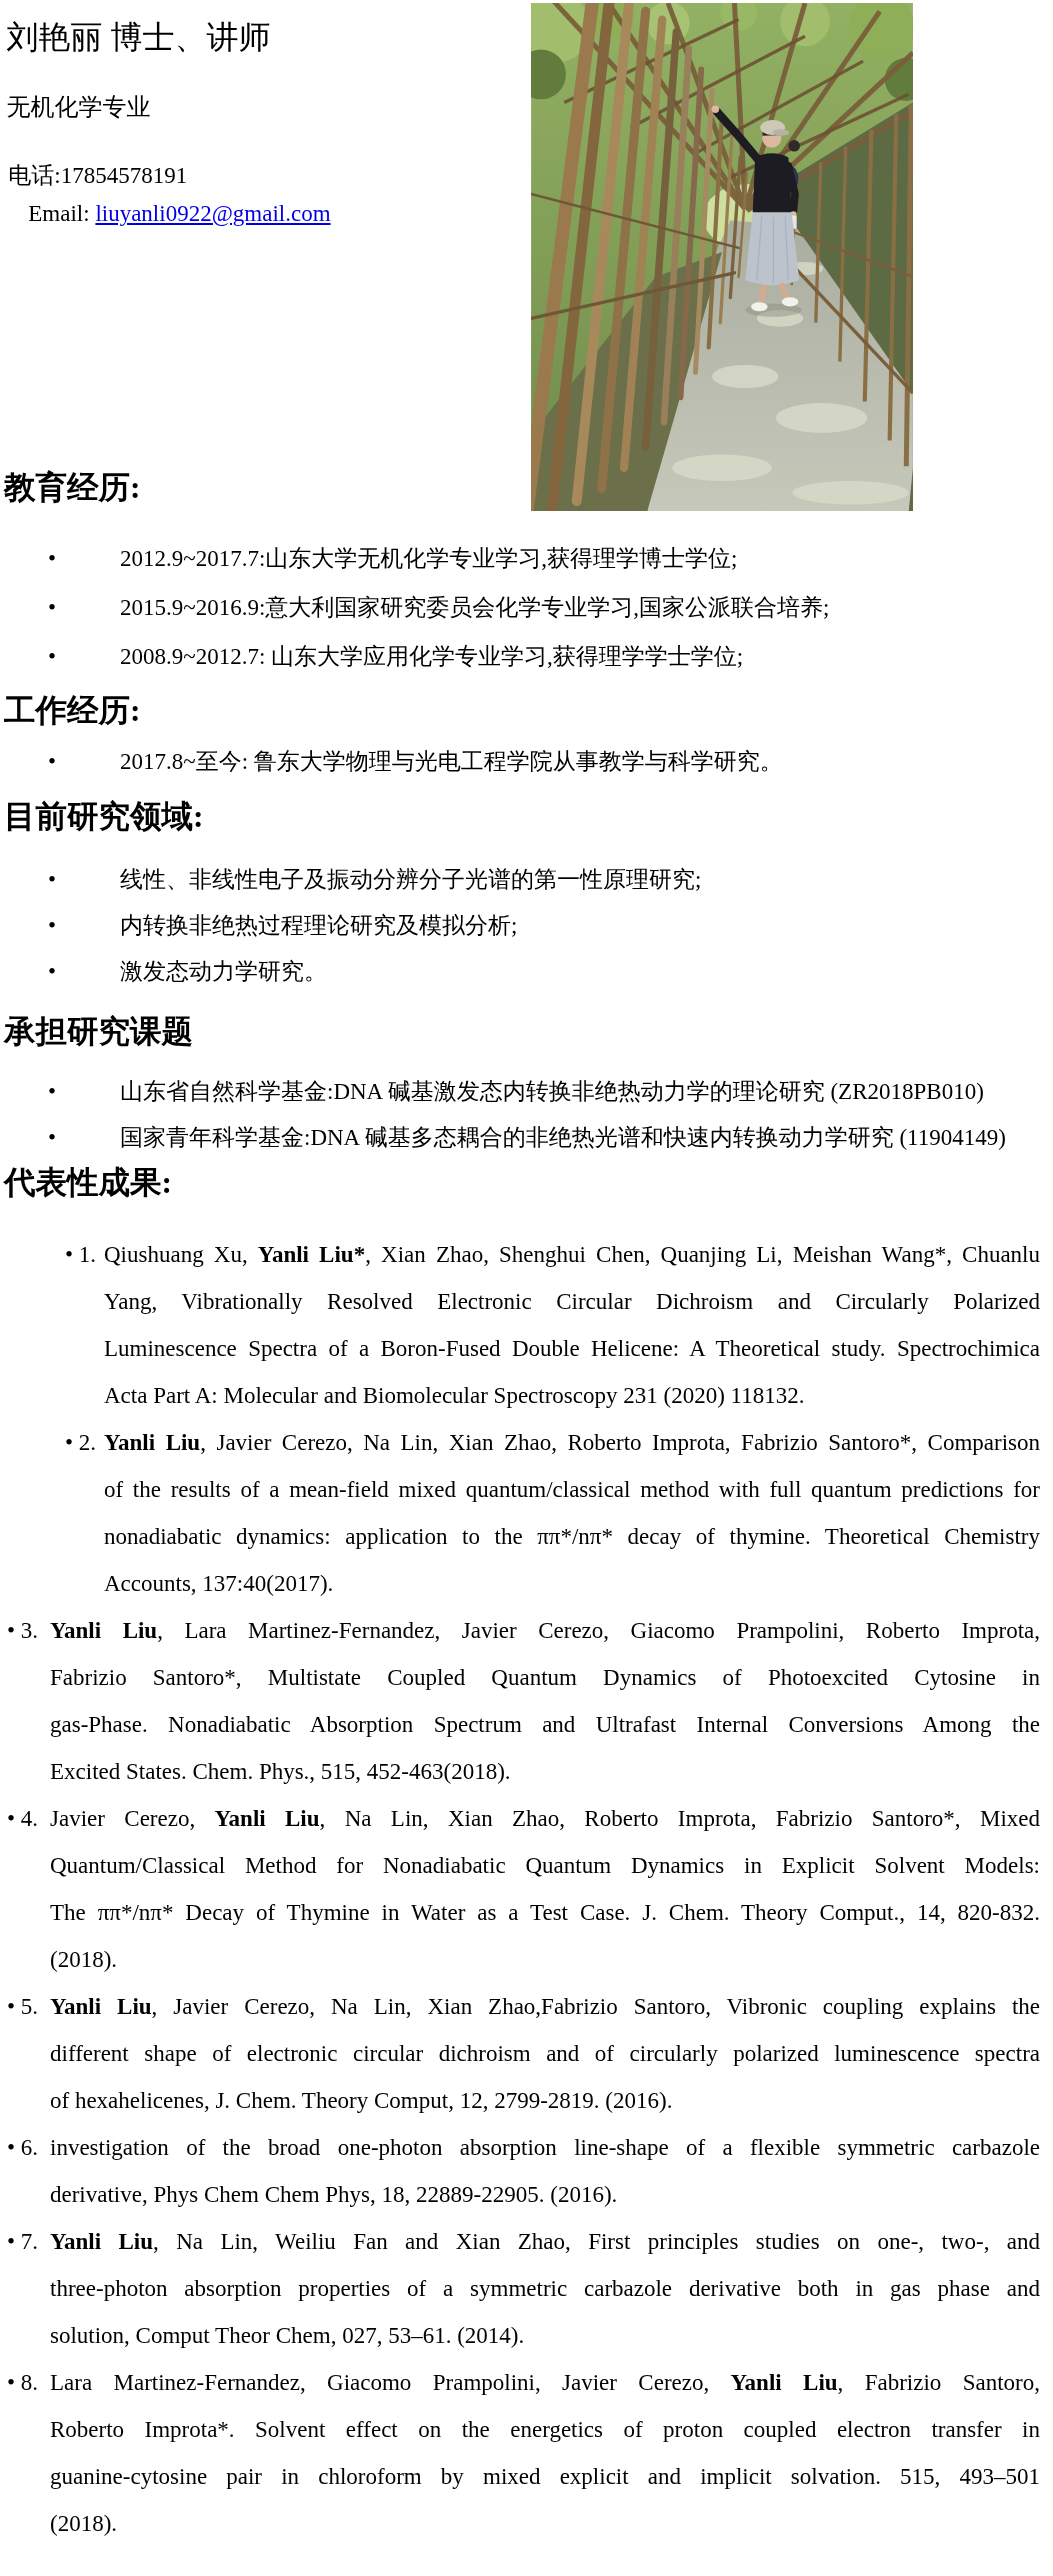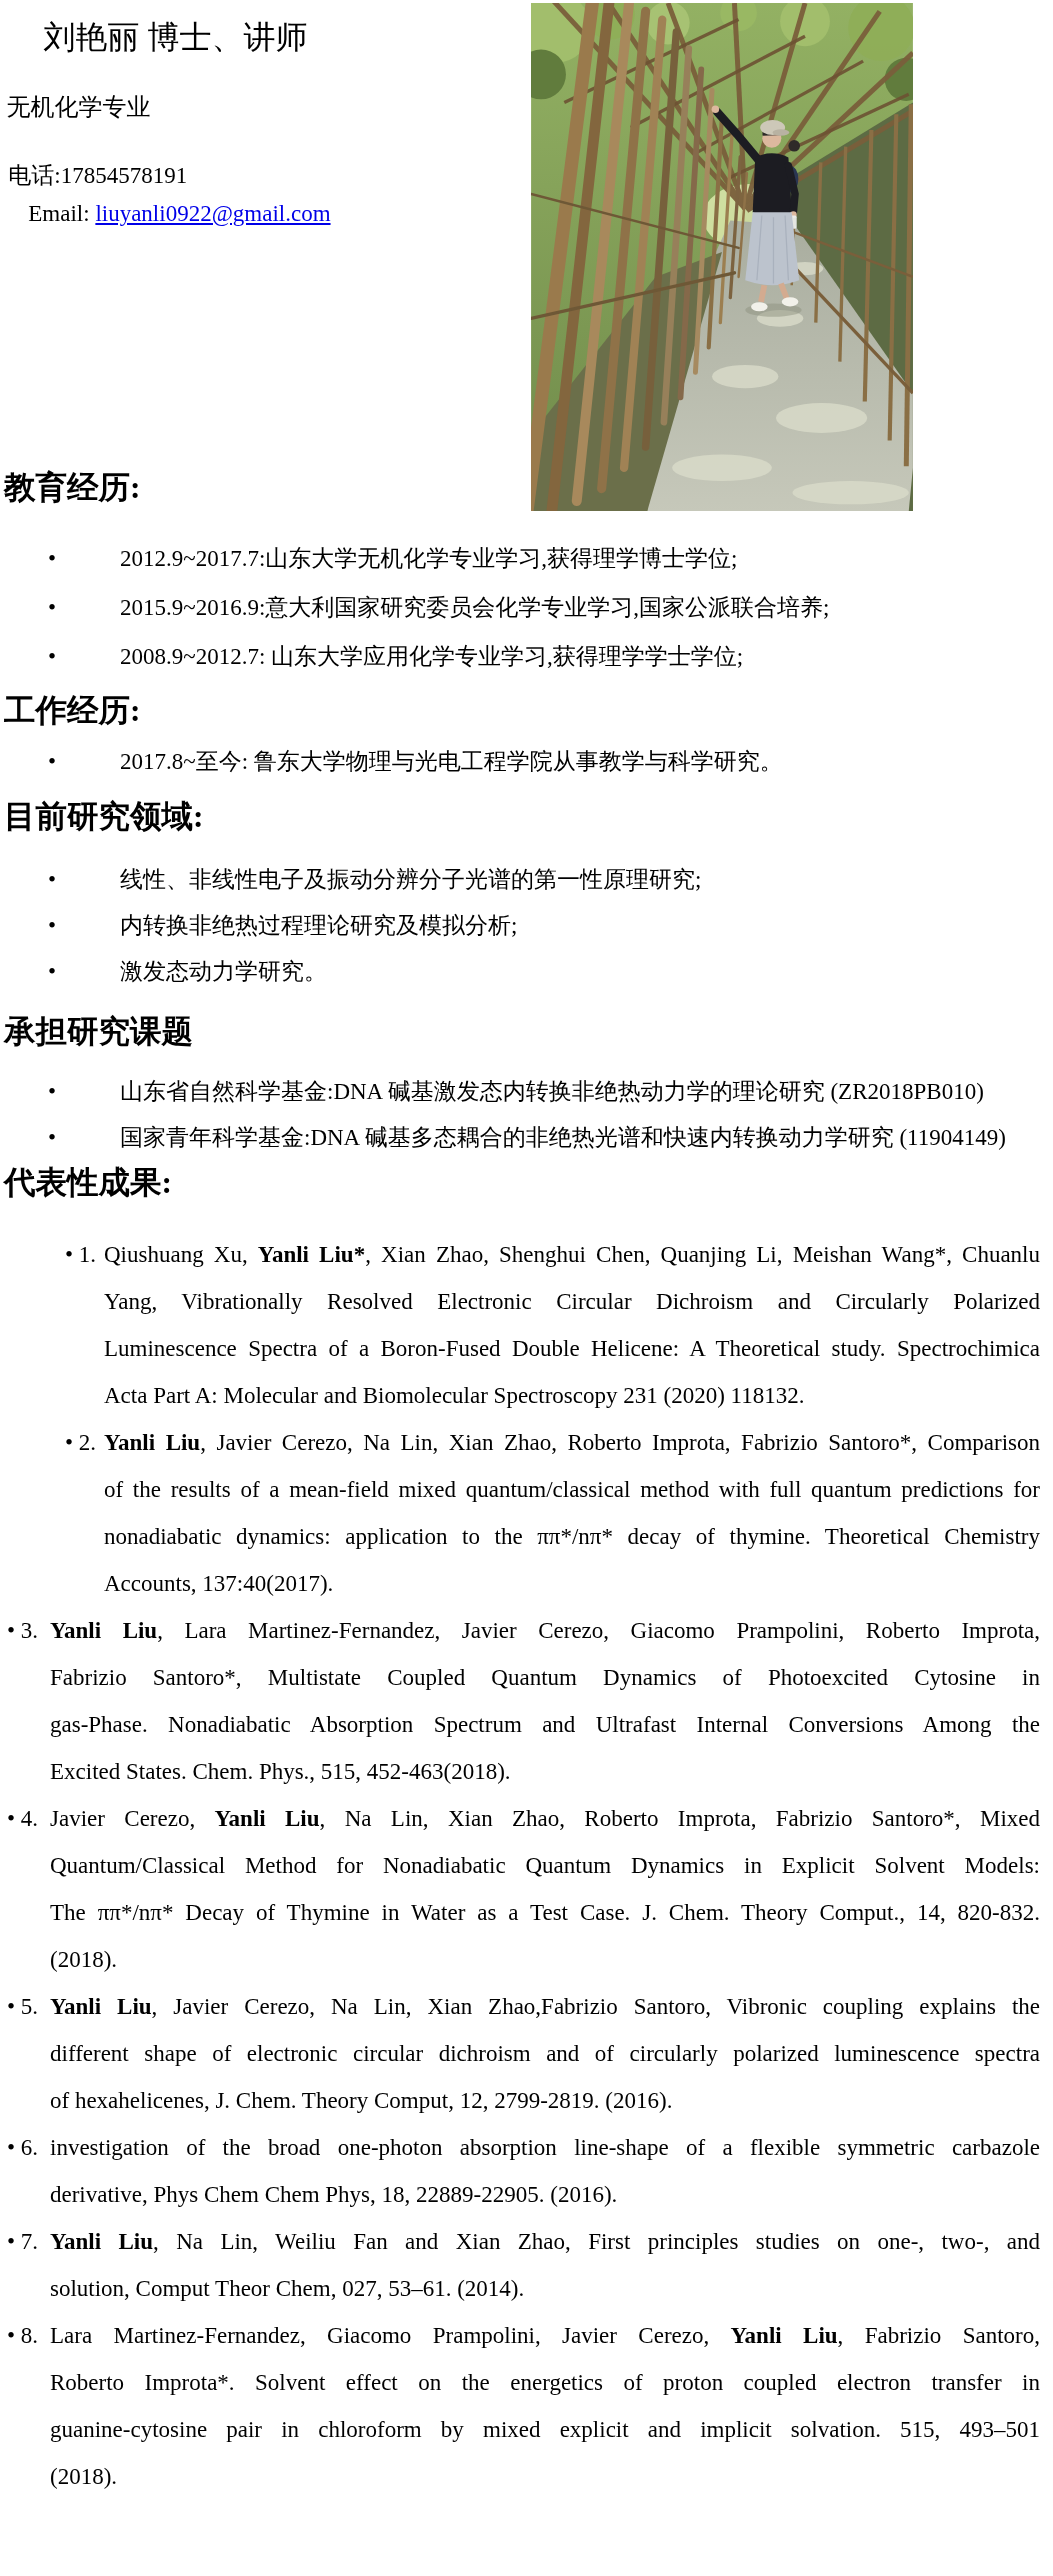--- a/index.html
+++ b/index.html
@@ -1,21 +1,21 @@
 <!DOCTYPE html>
 <html style="font-size:13.3px"><head>
 <meta charset="utf-8">
 <style>
   html,body{margin:0;padding:0;background:#e8e8e8;}
   .page{position:relative;width:1053px;height:2576px;background:#ffffff;margin:0 auto;
         font-family:"Liberation Serif","DejaVu Serif",serif;color:#000;overflow:hidden;}
   .abs{position:absolute;}
 
   
-  .name{left:6.6px;top:18px;font-size:32px;line-height:38px;white-space:nowrap;margin-left:37px;}
+  .name{left:6.6px;top:18px;font-size:32px;line-height:38px;white-space:nowrap;}
   .major{left:6.6px;top:88px;font-size:24px;line-height:38px;white-space:nowrap;}
   .phone{left:8.3px;top:162px;font-size:23px;line-height:28px;white-space:nowrap;text-align:center;}
   .email{left:8.3px;top:200px;font-size:23px;line-height:28px;white-space:nowrap;margin-left:20px;}
   .email a{color:#0000e8;text-decoration:underline;}
 
   
   .photo{left:531px;top:3.3px;width:382px;height:508px;overflow:hidden;}
 
   
   .h{position:absolute;left:4.1px;margin:0;font-size:31.5px;line-height:38px;font-weight:bold;white-space:nowrap;}
@@ -252,20 +252,21 @@
         <div class="pline last">of hexahelicenes, J. Chem. Theory Comput, 12, 2799-2819. (2016).</div>
       </div>
       <div class="pub shallow">
         <span class="mark">• 6.</span>
         <div class="pline">investigation of the broad one-photon absorption line-shape of a flexible symmetric carbazole</div>
         <div class="pline last">derivative, Phys Chem Chem Phys, 18, 22889-22905. (2016).</div>
       </div>
       <div class="pub shallow">
         <span class="mark">• 7.</span>
         <div class="pline"><span></span><b>Yanli Liu</b><span>, Na Lin, Weiliu Fan and Xian Zhao, First principles studies on one-, two-, and</span></div>
+        <div class="pline">three-photon absorption properties of a symmetric carbazole derivative both in gas phase and</div>
         <div class="pline last">solution, Comput Theor Chem, 027, 53–61. (2014).</div>
       </div>
       <div class="pub shallow">
         <span class="mark">• 8.</span>
         <div class="pline"><span>Lara Martinez-Fernandez, Giacomo Prampolini, Javier Cerezo, </span><b>Yanli Liu</b><span>, Fabrizio Santoro,</span></div>
         <div class="pline">Roberto Improta*. Solvent effect on the energetics of proton coupled electron transfer in</div>
         <div class="pline">guanine-cytosine pair in chloroform by mixed explicit and implicit solvation. 515, 493–501</div>
         <div class="pline last">(2018).</div>
       </div>
     </div>

